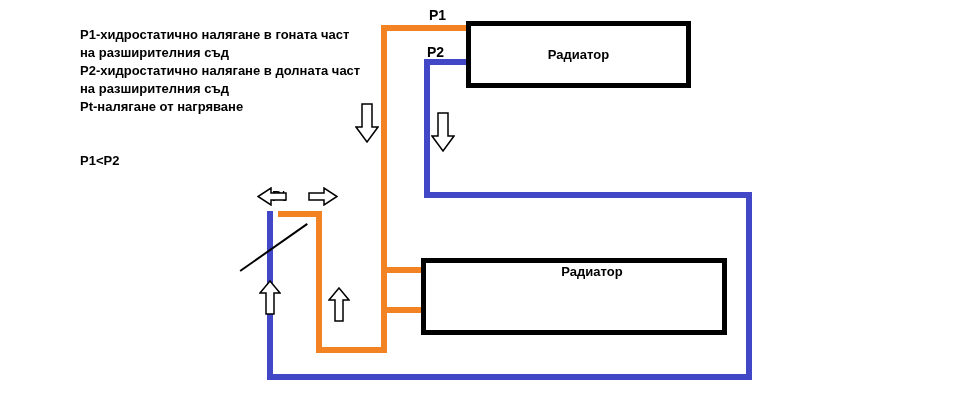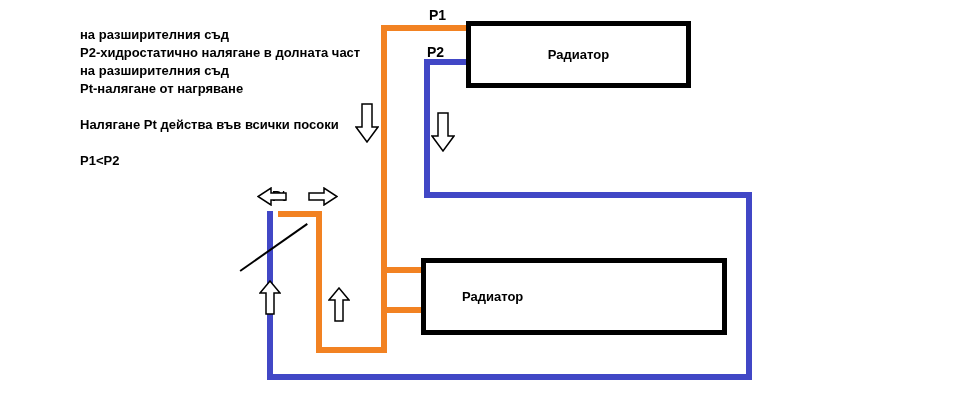--- a/index.html
+++ b/index.html
@@ -7,42 +7,42 @@
   .canvas { position: relative; width: 961px; height: 401px; background: #ffffff; overflow: hidden; }
 
   .legend { position: absolute; left: 80px; top: 26px; font-size: 13px; font-weight: bold; line-height: 18px; }
   .legend .gap { height: 18px; }
 
   .pipe { position: absolute; }
   .hot  { background: var(--hot, #f28222); }
   .cold { background: var(--cold, #4147c6); }
 
   .radiator { position: absolute; border: 5px solid #000; background: #fff;
-              display: flex; flex-direction: column; justify-content: center;
+              display: flex; justify-content: center;
               font-size: 13px; font-weight: bold; }
   .radiator.centered { align-items: center; text-align: center; }
   .radiator .line { line-height: 17px; }
 
   .label { position: absolute; font-size: 14px; font-weight: bold; white-space: nowrap; }
 
   .arrow { position: absolute; }
   .pointer-line { position: absolute; height: 1.5px; background: #000; transform-origin: 0 50%; }
 </style>
 </head>
 <body>
 
 <div class="canvas">
 
   <div class="legend">
+    <div>Р1-хидростатично налягане в гоната част</div>
     <div>на разширителния съд</div>
     <div>Р2-хидростатично налягане в долната част</div>
     <div>на разширителния съд</div>
     <div>Pt-налягане от нагряване</div>
     <div class="gap"></div>
-    <div>Налягане Pt действа във всички посоки</div>
     <div class="gap"></div>
     <div>P1&lt;P2</div>
   </div>
 
   <div class="pipe hot" style="left:381px;top:25px;width:86px;height:6px"></div>
   <div class="pipe hot" style="left:381px;top:25px;width:6px;height:328px"></div>
   <div class="pipe hot" style="left:381px;top:267px;width:45px;height:6px"></div>
   <div class="pipe hot" style="left:381px;top:307px;width:45px;height:6px"></div>
   <div class="pipe hot" style="left:316px;top:347px;width:71px;height:6px"></div>
   <div class="pipe hot" style="left:316px;top:211px;width:6px;height:142px"></div>

